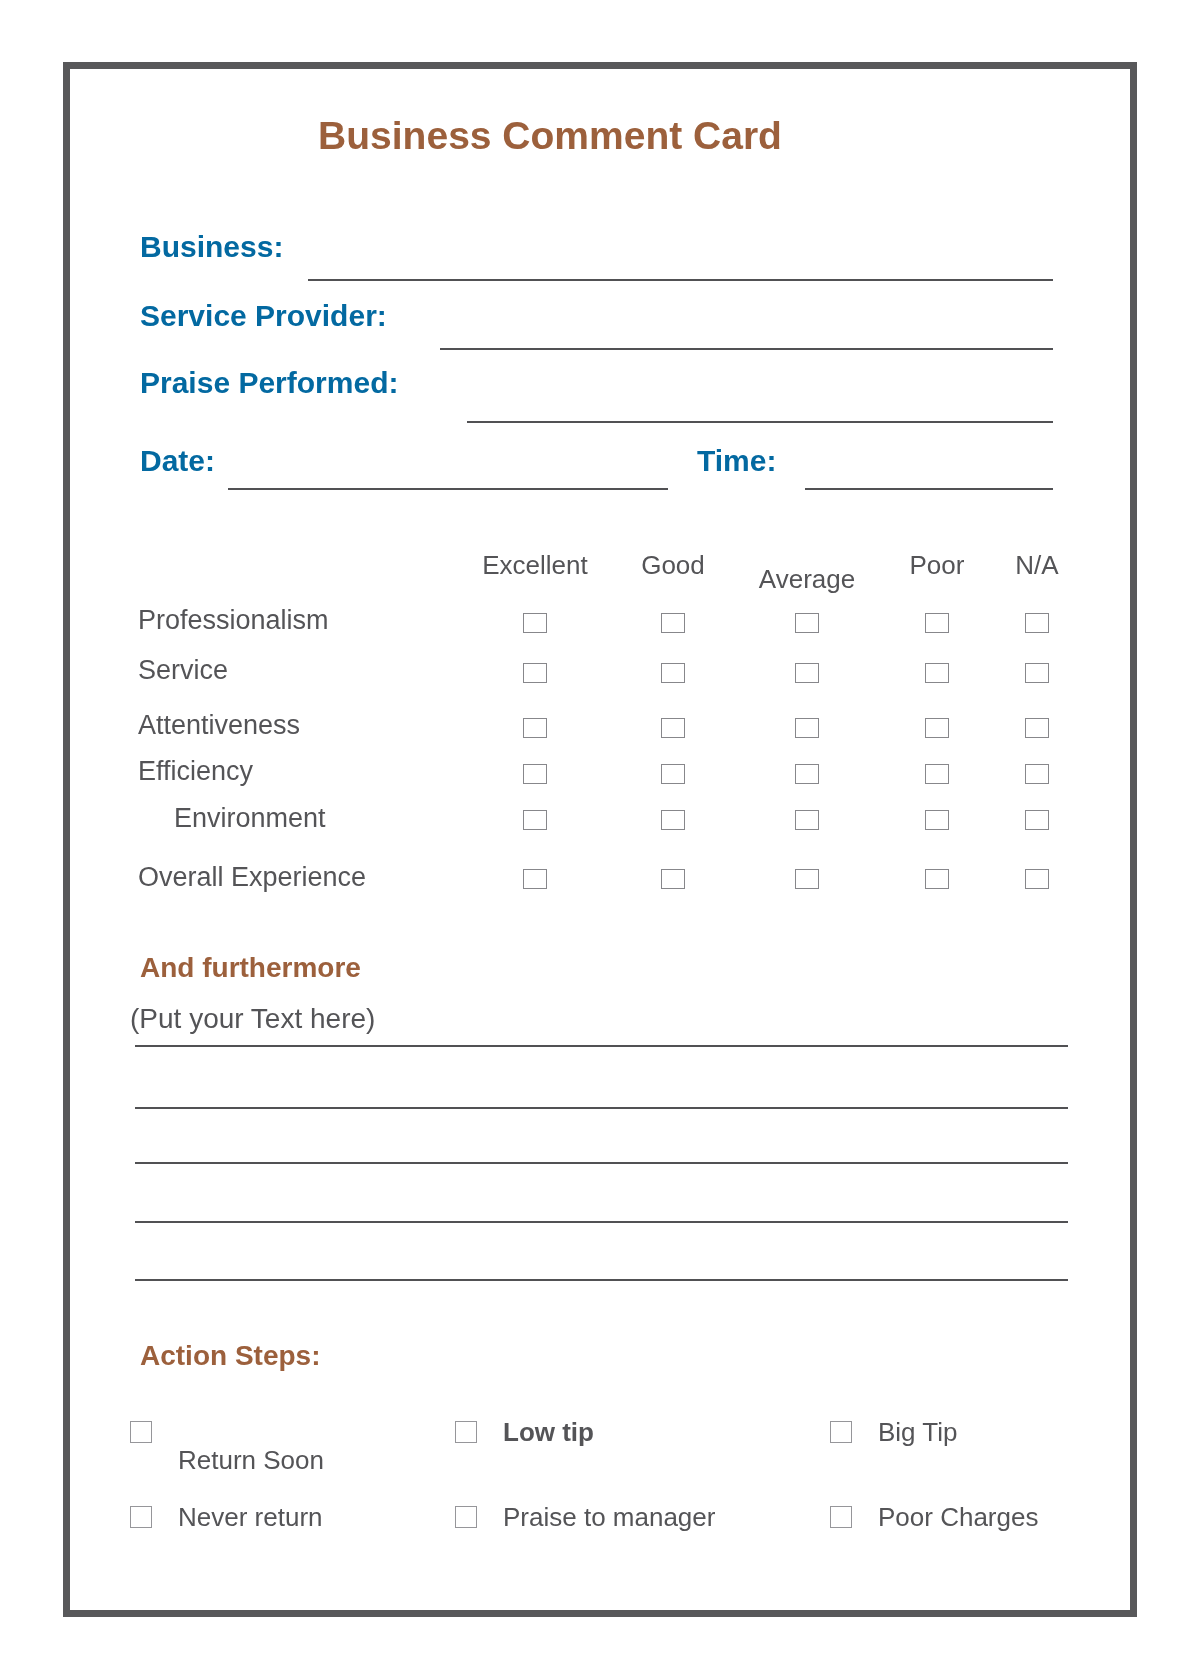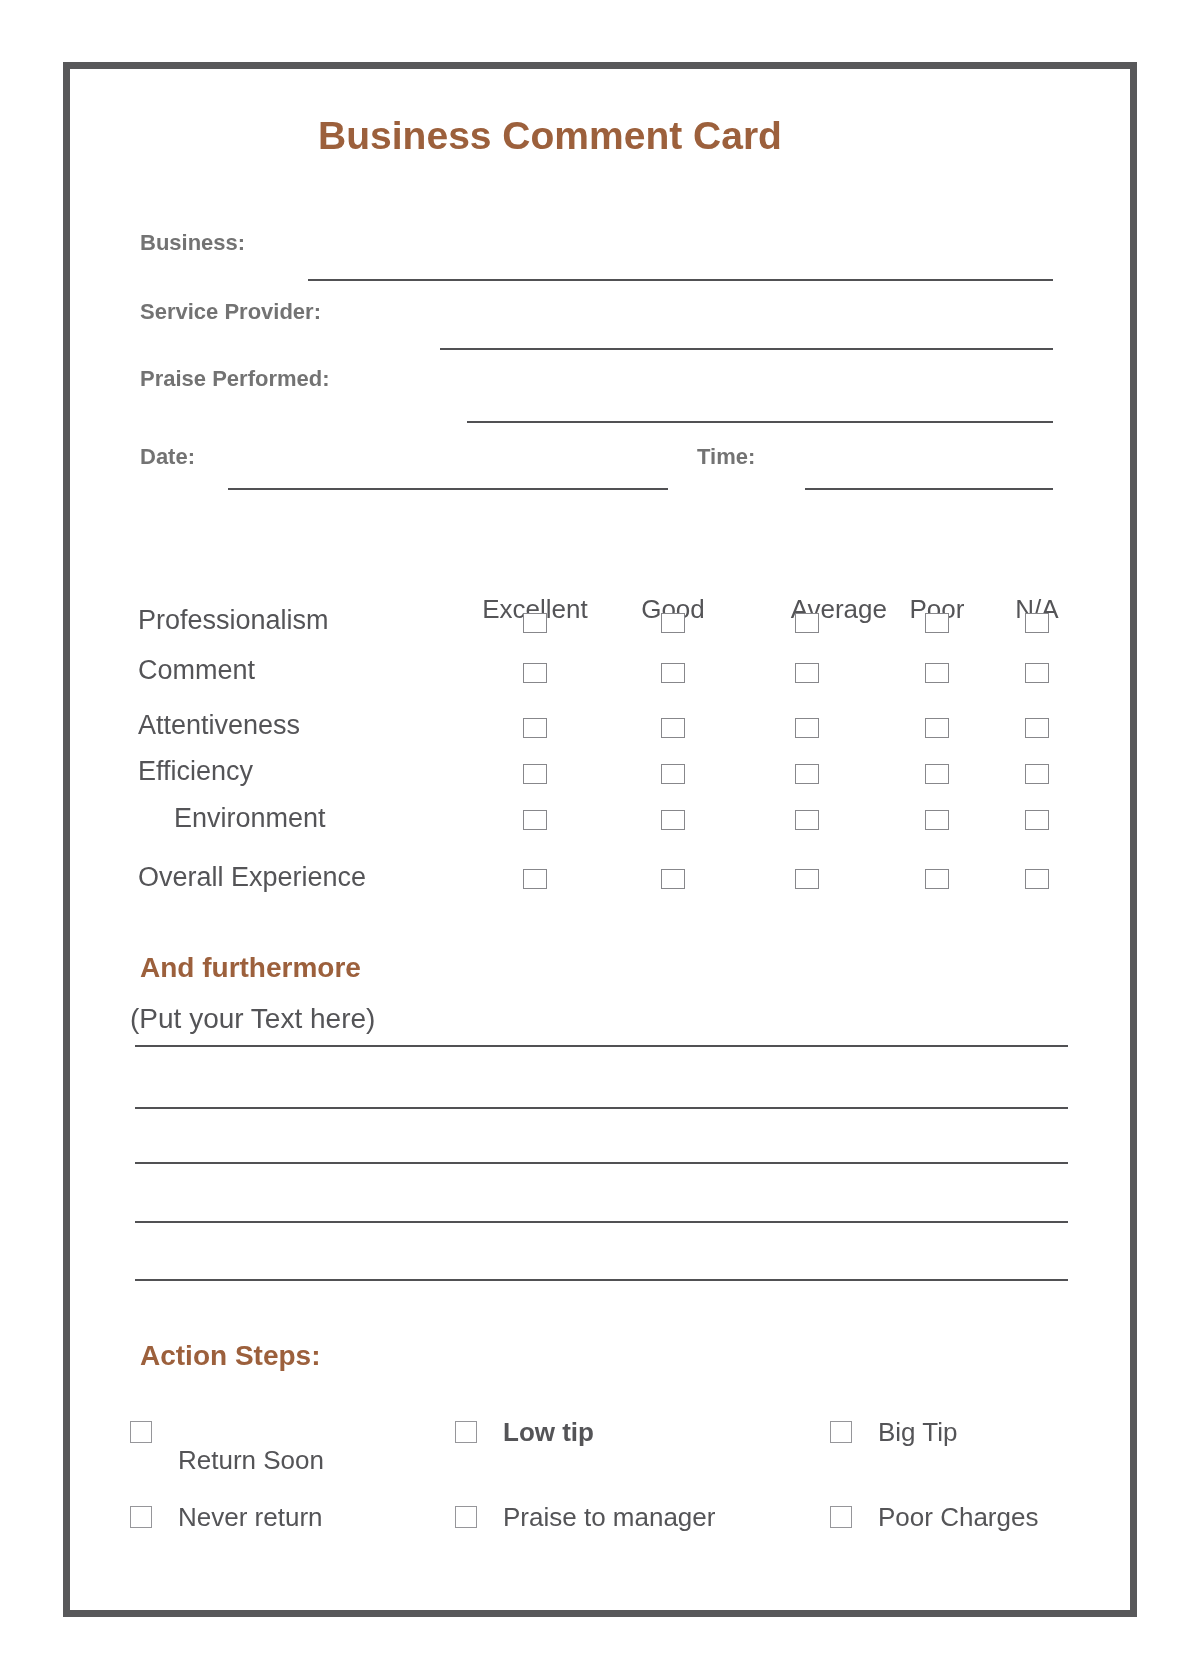--- a/index.html
+++ b/index.html
@@ -10,27 +10,27 @@
   }
   .frame{
     position:absolute;left:63px;top:62px;width:1074px;height:1555px;
     border:7px solid #58585a;box-sizing:border-box;background:#ffffff;
   }
   .title{
     position:absolute;left:0;top:114px;width:1100px;text-align:center;
     font-size:39px;font-weight:700;color:#9c603c;letter-spacing:0px;
   }
   .lbl{
-    position:absolute;font-size:22px;font-weight:700;color:#737373;white-space:nowrap;
+    position:absolute;font-size:30px;font-weight:700;color:#0369a1;white-space:nowrap;
   }
   .line{
     position:absolute;height:2px;background:#515154;
   }
   .colhead{
-    position:absolute;font-size:26px;color:#545457;text-align:center;white-space:nowrap;margin-top:44px;
+    position:absolute;font-size:26px;color:#545457;text-align:center;white-space:nowrap;
   }
   .rowlbl{
     position:absolute;left:138px;font-size:27px;color:#545457;white-space:nowrap;
   }
   .cb{
     position:absolute;width:24px;height:20px;background:#ffffff;
     border:1.5px solid #87878b;box-sizing:border-box;
   }
   .acb{
     position:absolute;width:22px;height:22px;background:#ffffff;
@@ -63,32 +63,32 @@
 <div class="line" style="left:467px;top:421px;width:586px;"></div>
 
 <div class="lbl" style="left:140px;top:444px;">Date:</div>
 <div class="line" style="left:228px;top:488px;width:440px;"></div>
 
 <div class="lbl" style="left:697px;top:444px;">Time:</div>
 <div class="line" style="left:805px;top:488px;width:248px;"></div>
 
 <div class="colhead" style="left:455px;top:550px;width:160px;">Excellent</div>
 <div class="colhead" style="left:593px;top:550px;width:160px;">Good</div>
-<div class="colhead" style="left:727px;top:550px;width:160px;text-align:right;">Average</div>
+<div class="colhead" style="left:727px;top:564px;width:160px;">Average</div>
 <div class="colhead" style="left:857px;top:550px;width:160px;">Poor</div>
 <div class="colhead" style="left:957px;top:550px;width:160px;">N/A</div>
 
 <div class="rowlbl" style="top:605px;">Professionalism</div>
 <span class="cb" style="left:523px;top:613px;"></span>
 <span class="cb" style="left:661px;top:613px;"></span>
 <span class="cb" style="left:795px;top:613px;"></span>
 <span class="cb" style="left:925px;top:613px;"></span>
 <span class="cb" style="left:1025px;top:613px;"></span>
 
-<div class="rowlbl" style="top:655px;">Comment</div>
+<div class="rowlbl" style="top:655px;">Service</div>
 <span class="cb" style="left:523px;top:663px;"></span>
 <span class="cb" style="left:661px;top:663px;"></span>
 <span class="cb" style="left:795px;top:663px;"></span>
 <span class="cb" style="left:925px;top:663px;"></span>
 <span class="cb" style="left:1025px;top:663px;"></span>
 
 <div class="rowlbl" style="top:710px;">Attentiveness</div>
 <span class="cb" style="left:523px;top:718px;"></span>
 <span class="cb" style="left:661px;top:718px;"></span>
 <span class="cb" style="left:795px;top:718px;"></span>

